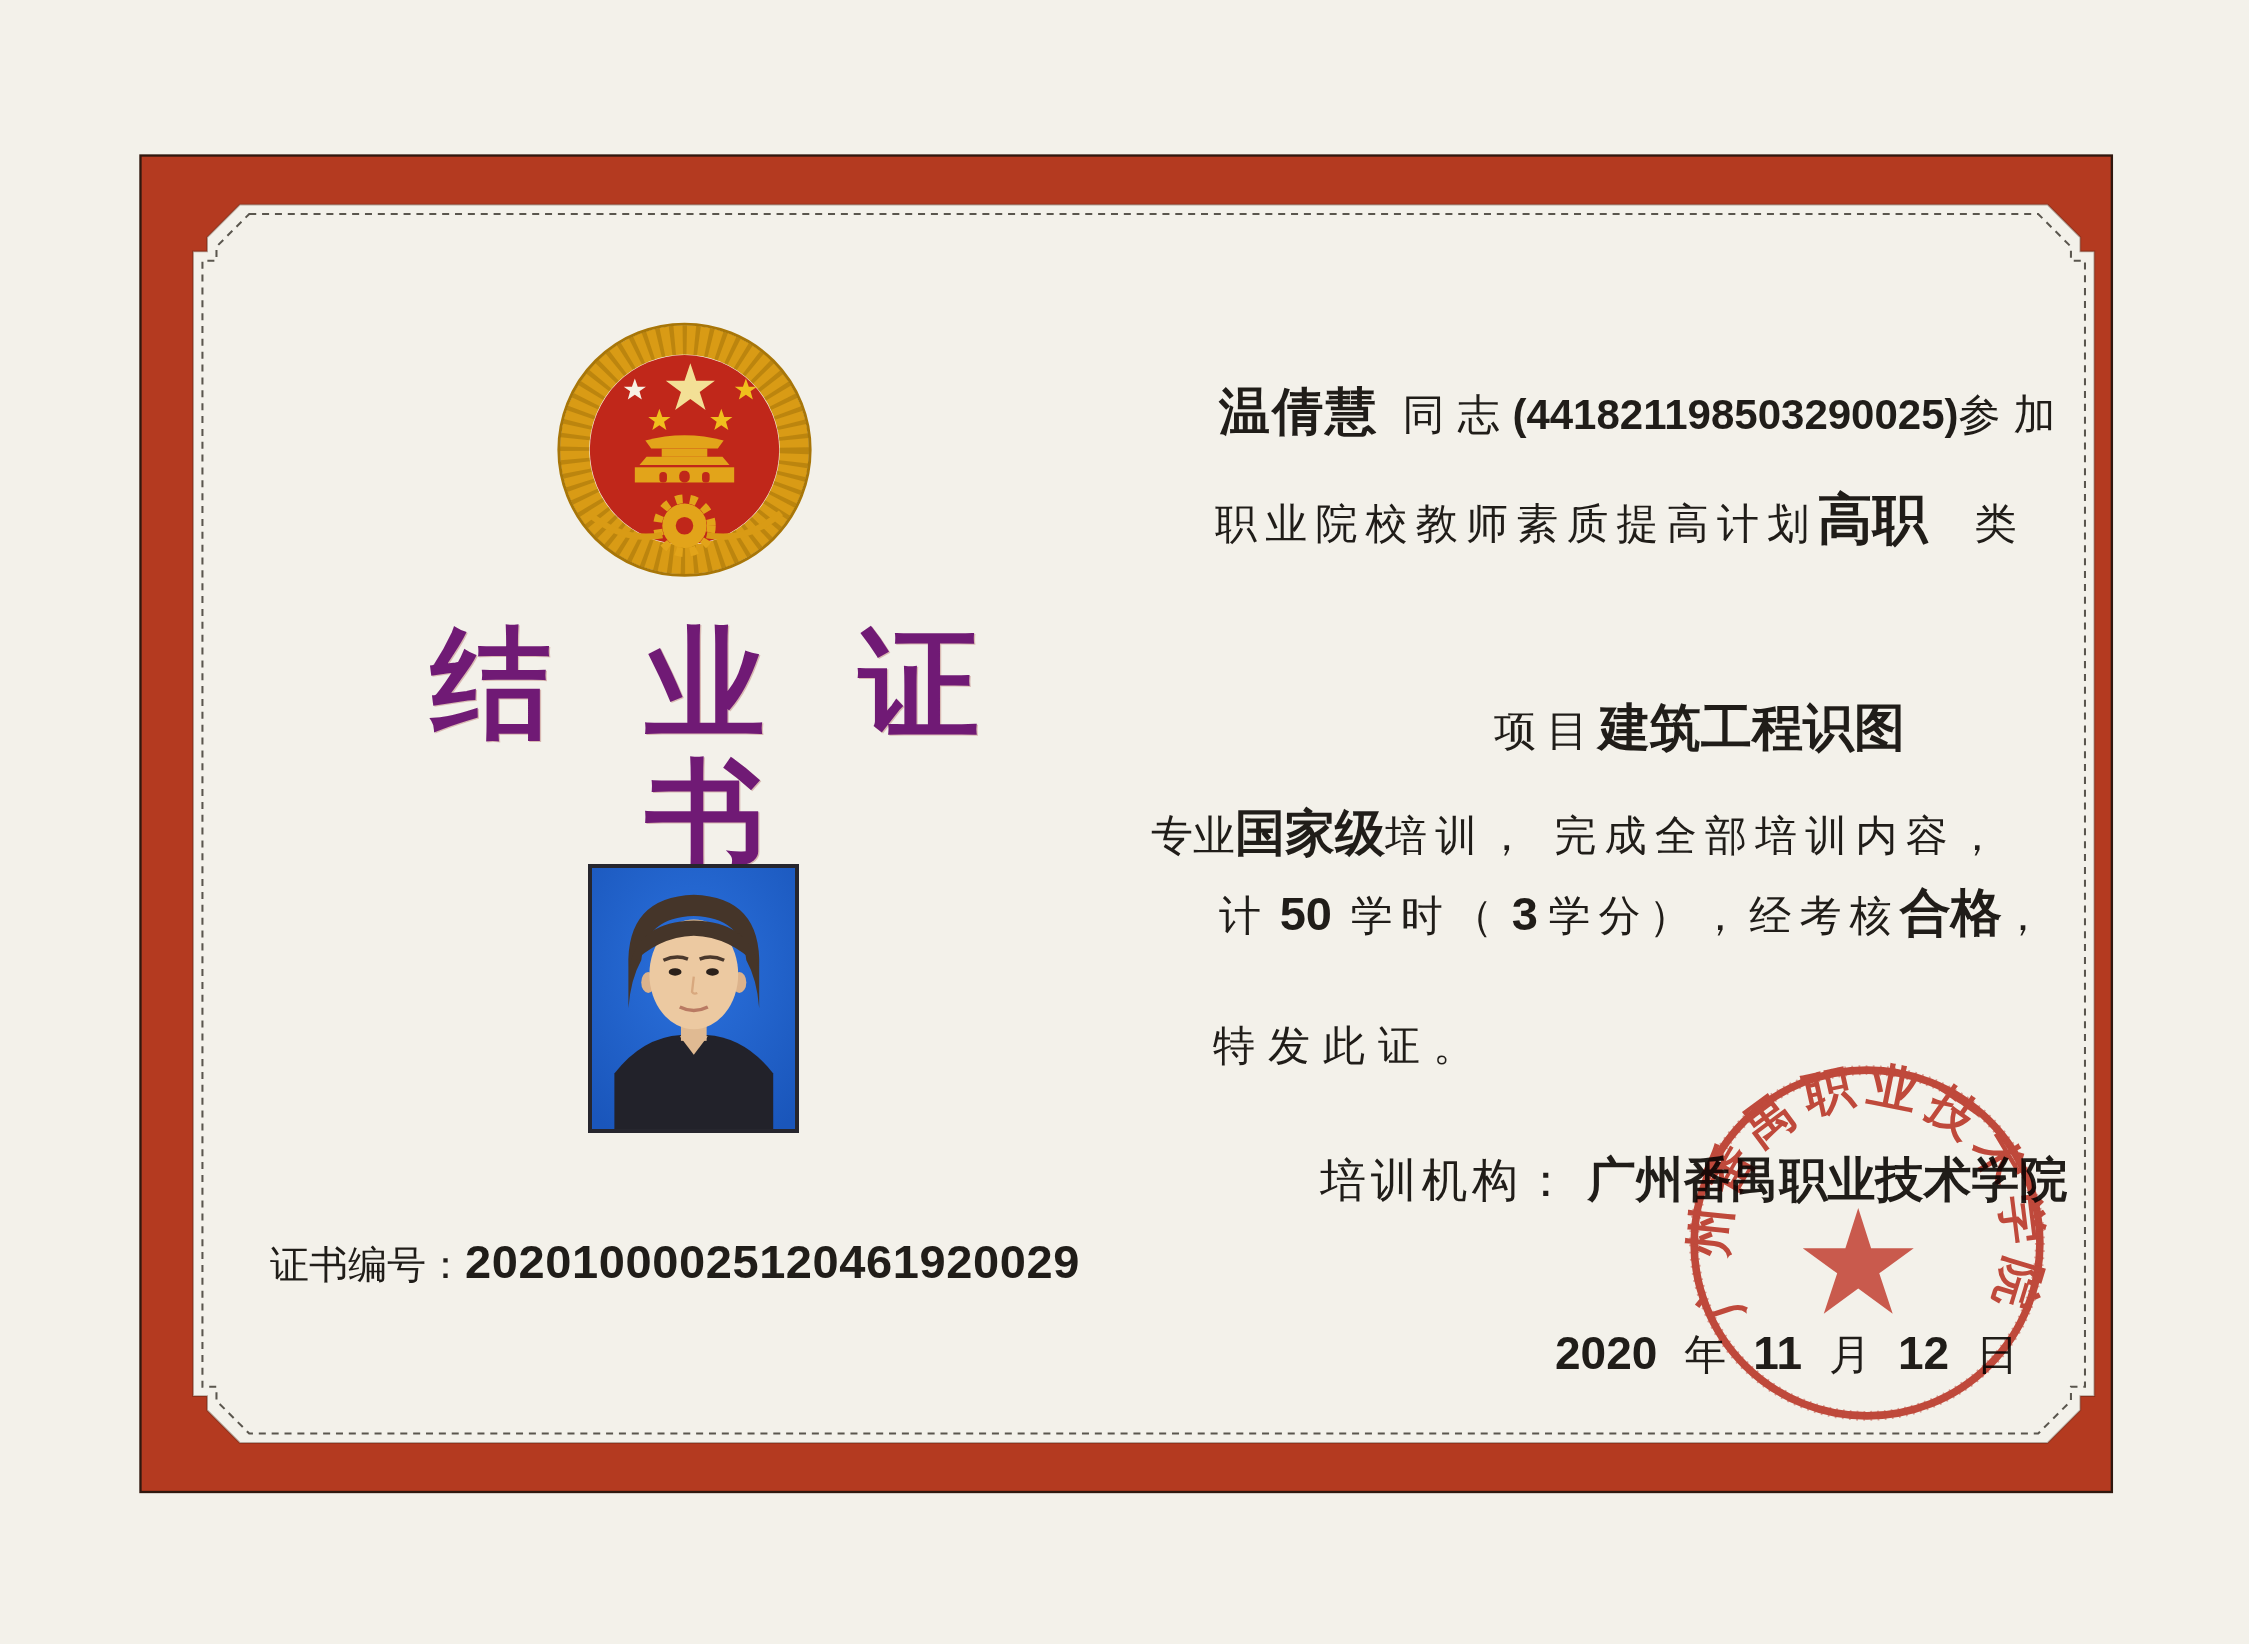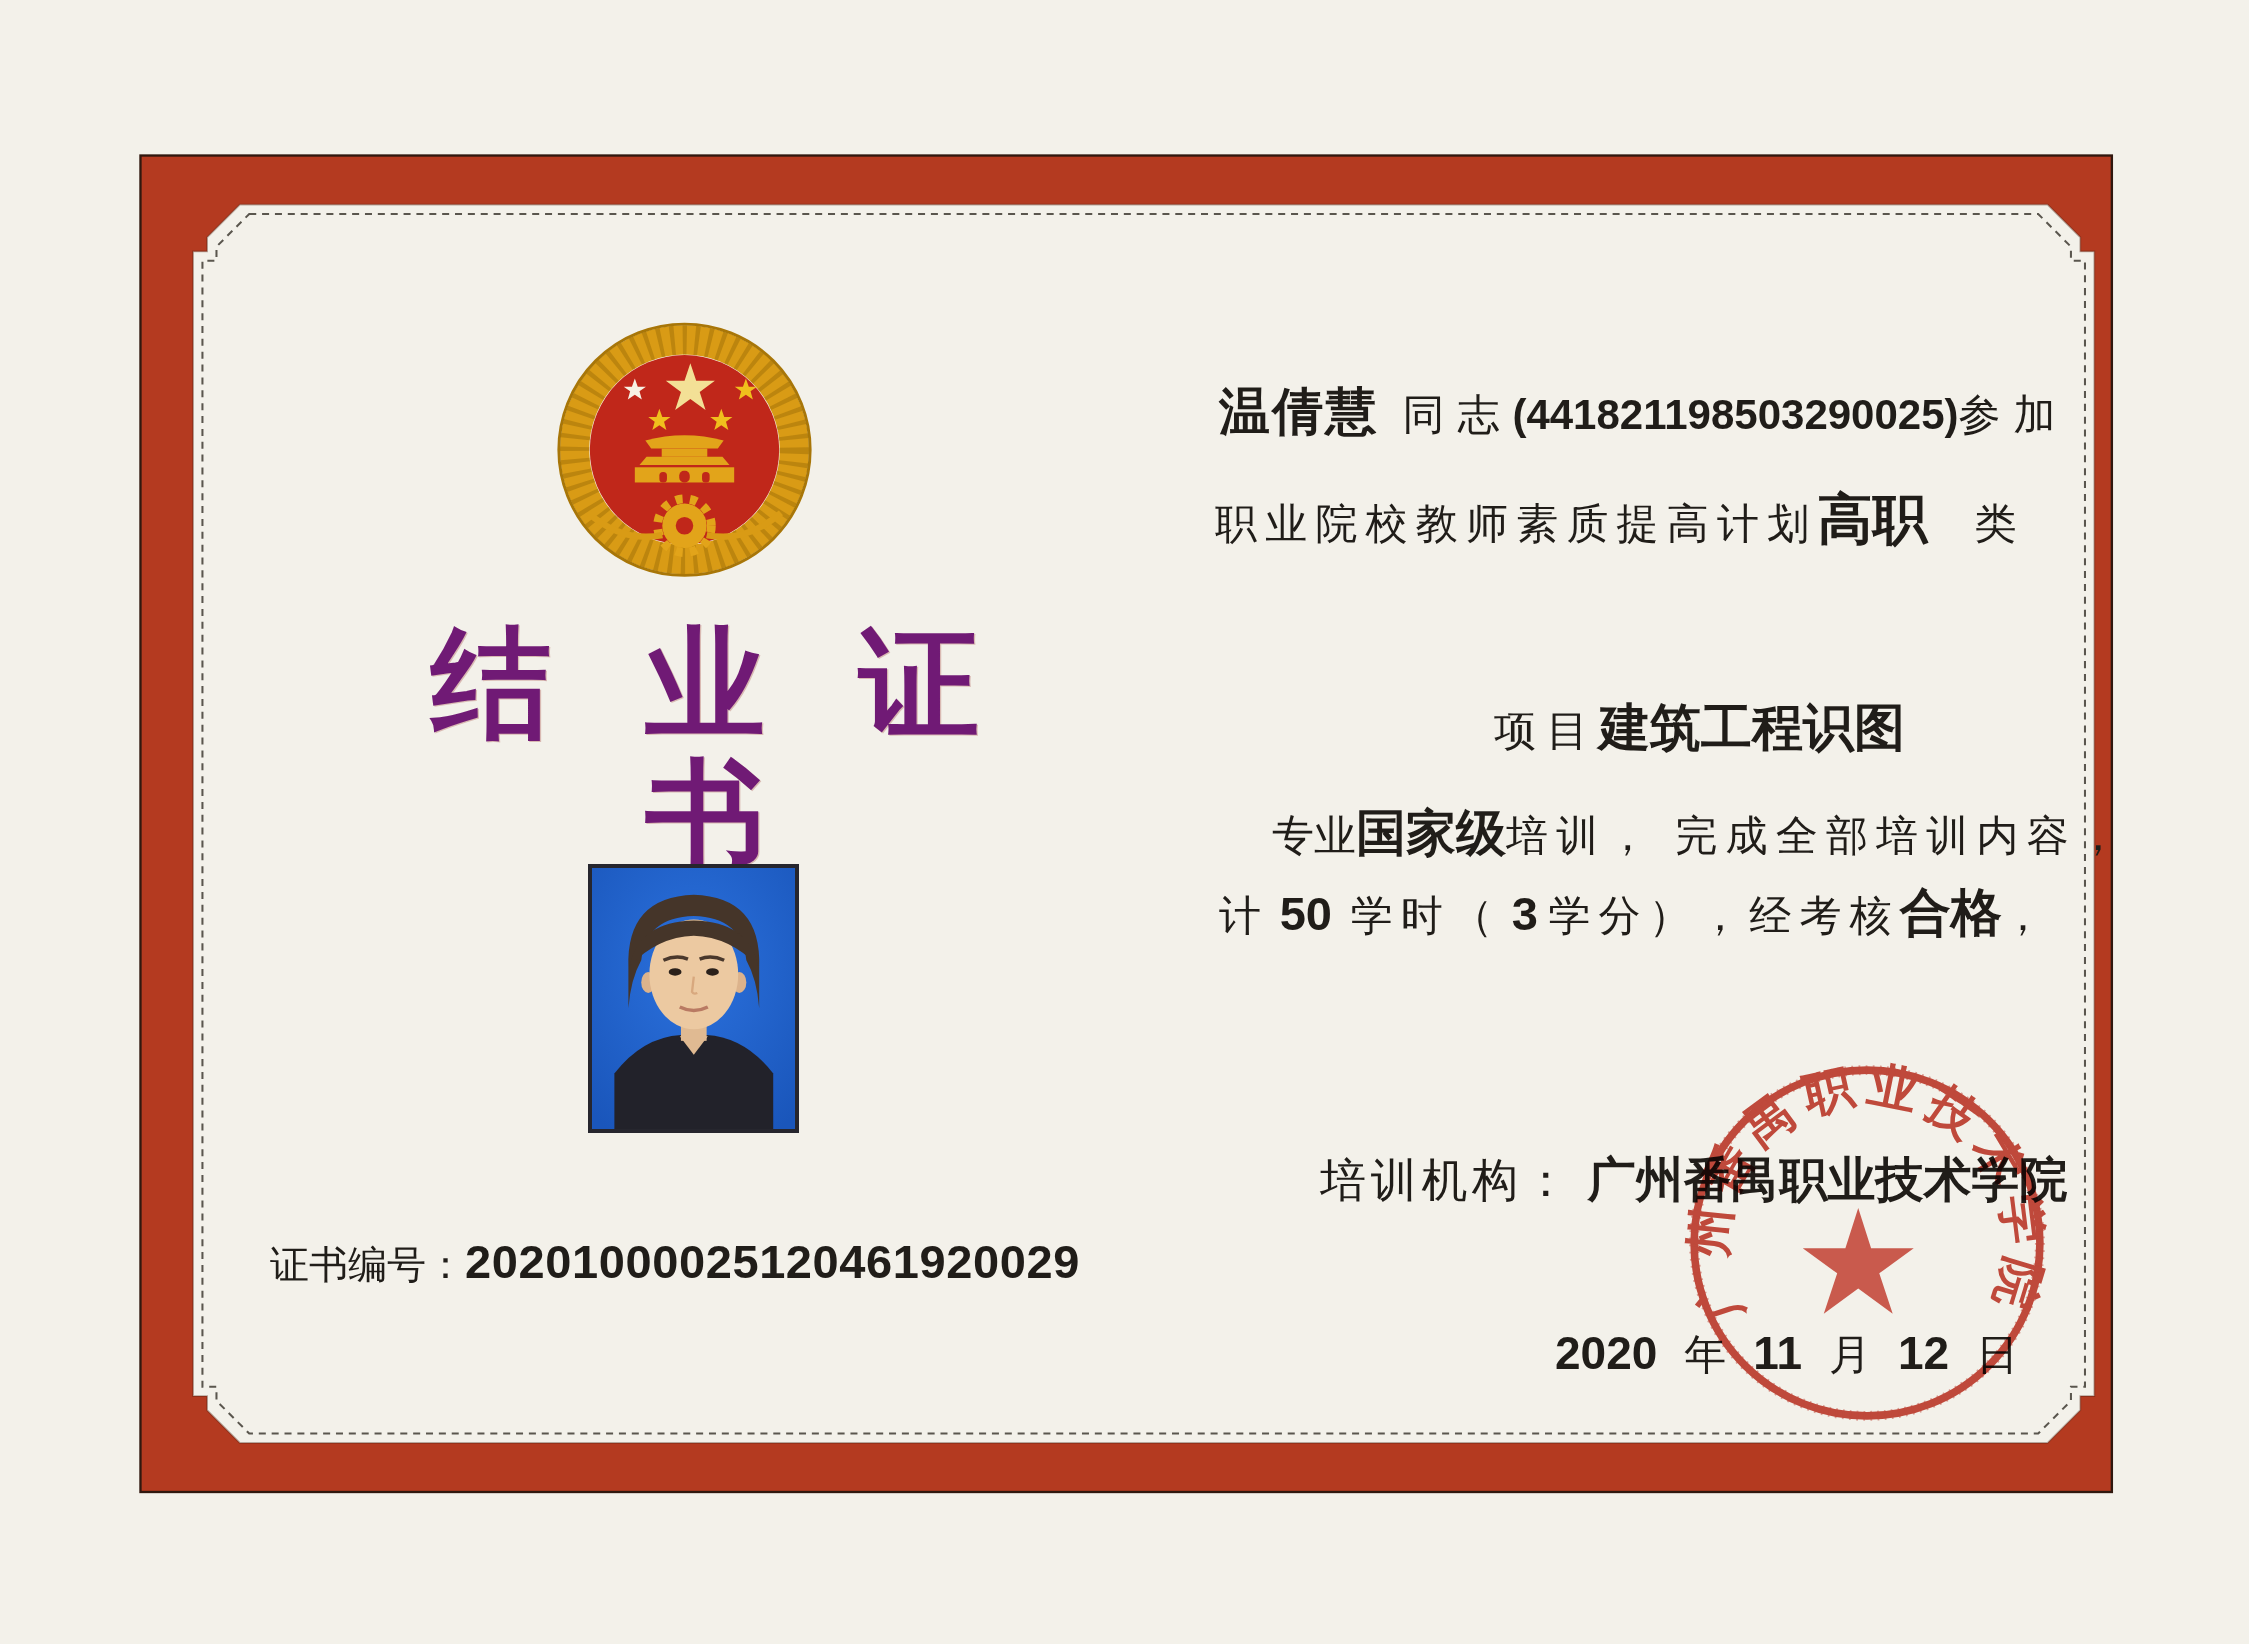--- a/index.html
+++ b/index.html
@@ -114,32 +114,33 @@
 
   <div class="line" style="left:1215px;top:491px;">
     <span class="spaced14">职业院校教师素质提高计划</span><span class="cat">高职</span><span class="cls">类</span>
   </div>
 
 
   <div class="line" style="left:1494px;top:699px;">
     <span>项 目</span><span class="proj" style="margin-left:10.5px;">建筑工程识图</span>
   </div>
 
-  <div class="line" style="left:1272px;top:804px;">
+  <div class="line" style="left:1151px;top:804px;">
     <span>专业</span><span class="grade">国家级</span><span class="spaced14">培训， 完成全部培训内容，</span>
   </div>
 
   <div class="line" style="left:1219px;top:884px;">
     <span>计</span>
     <span class="hours" style="margin-left:8.2px;">50</span>
     <span class="spaced14" style="margin-left:8.2px;">学时（</span>
     <span class="hours">3</span>
     <span class="spaced14">学分），经考核</span><span class="pass">合格</span><span>，</span>
   </div>
 
+  <div class="line spaced" style="left:1213px;top:1017px;">特发此证。</div>
 
   <div class="line" style="left:1320px;top:1151px;">
     <span class="orglabel">培训机构：</span><span class="org">广州番禺职业技术学院</span>
   </div>
 
   <div class="line" style="left:1555px;top:1324px;">
     <span class="dtn dt">2020</span><span class="dt">年</span><span class="dtn dt">11</span><span class="dt">月</span><span class="dtn dt">12</span><span>日</span>
   </div>
 
   <svg class="seal" viewBox="0 0 630 630">

